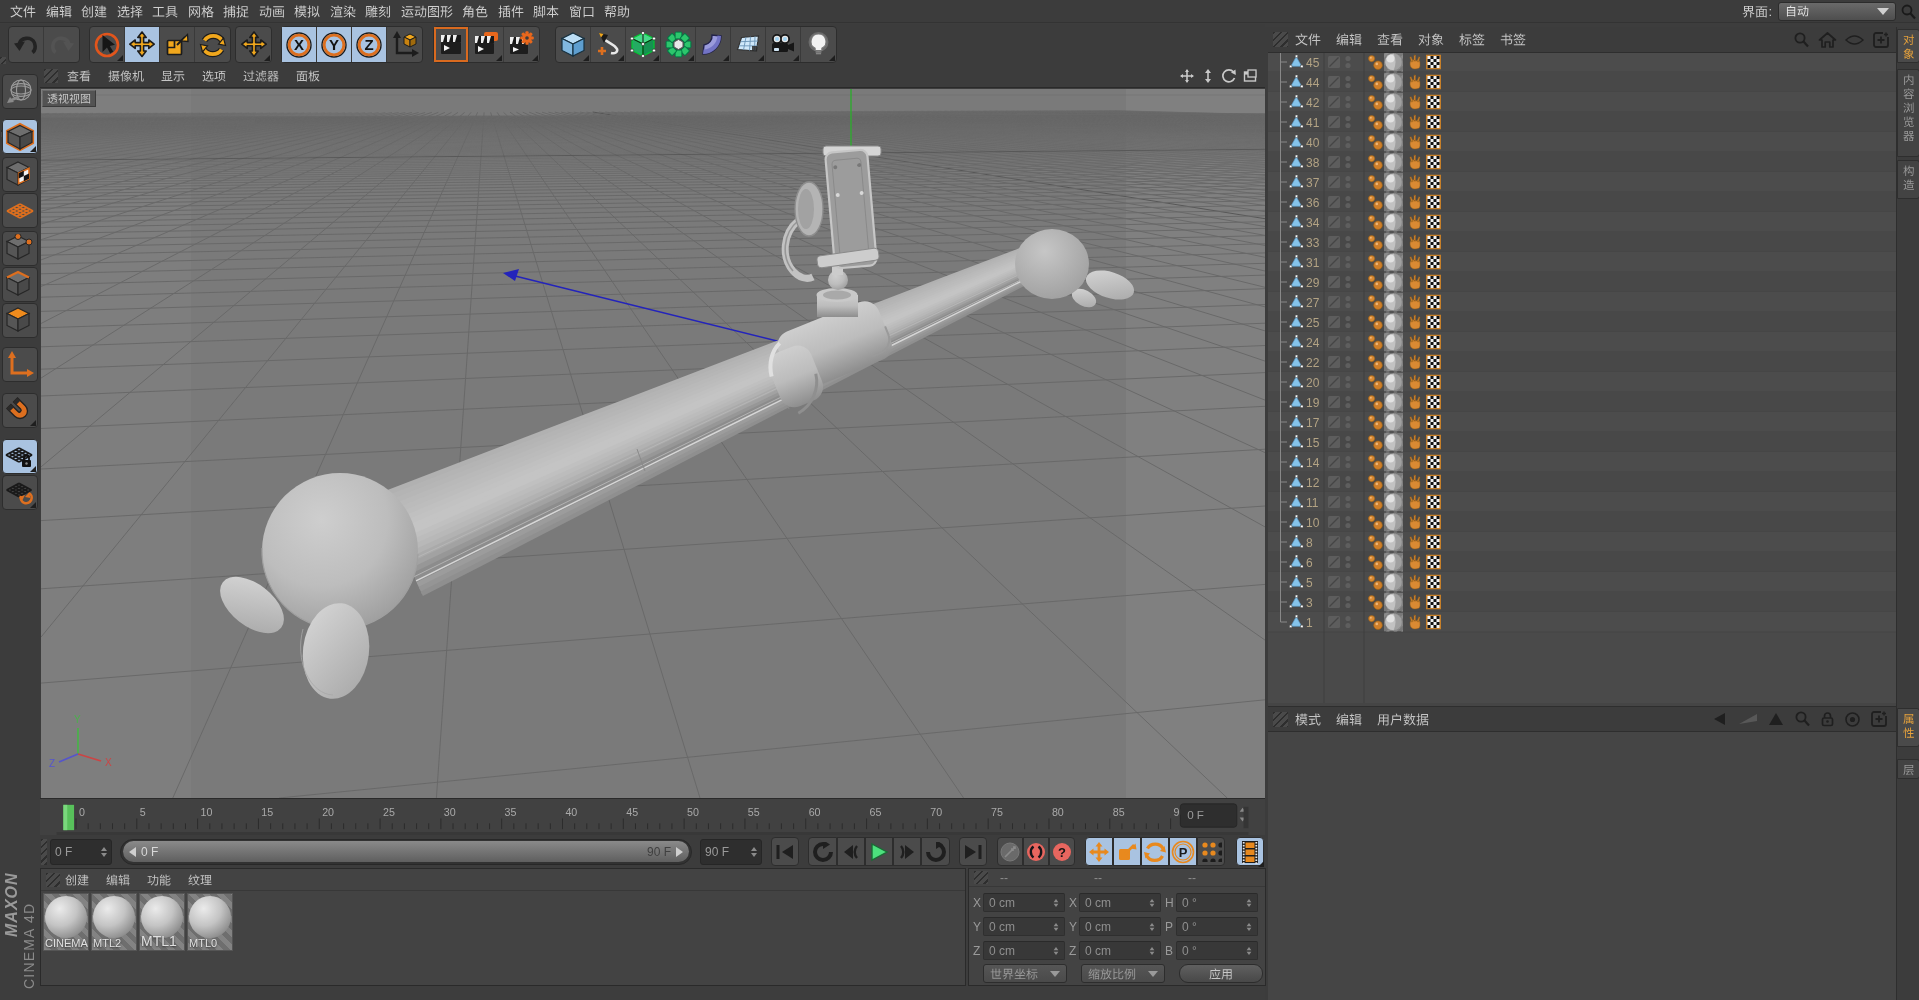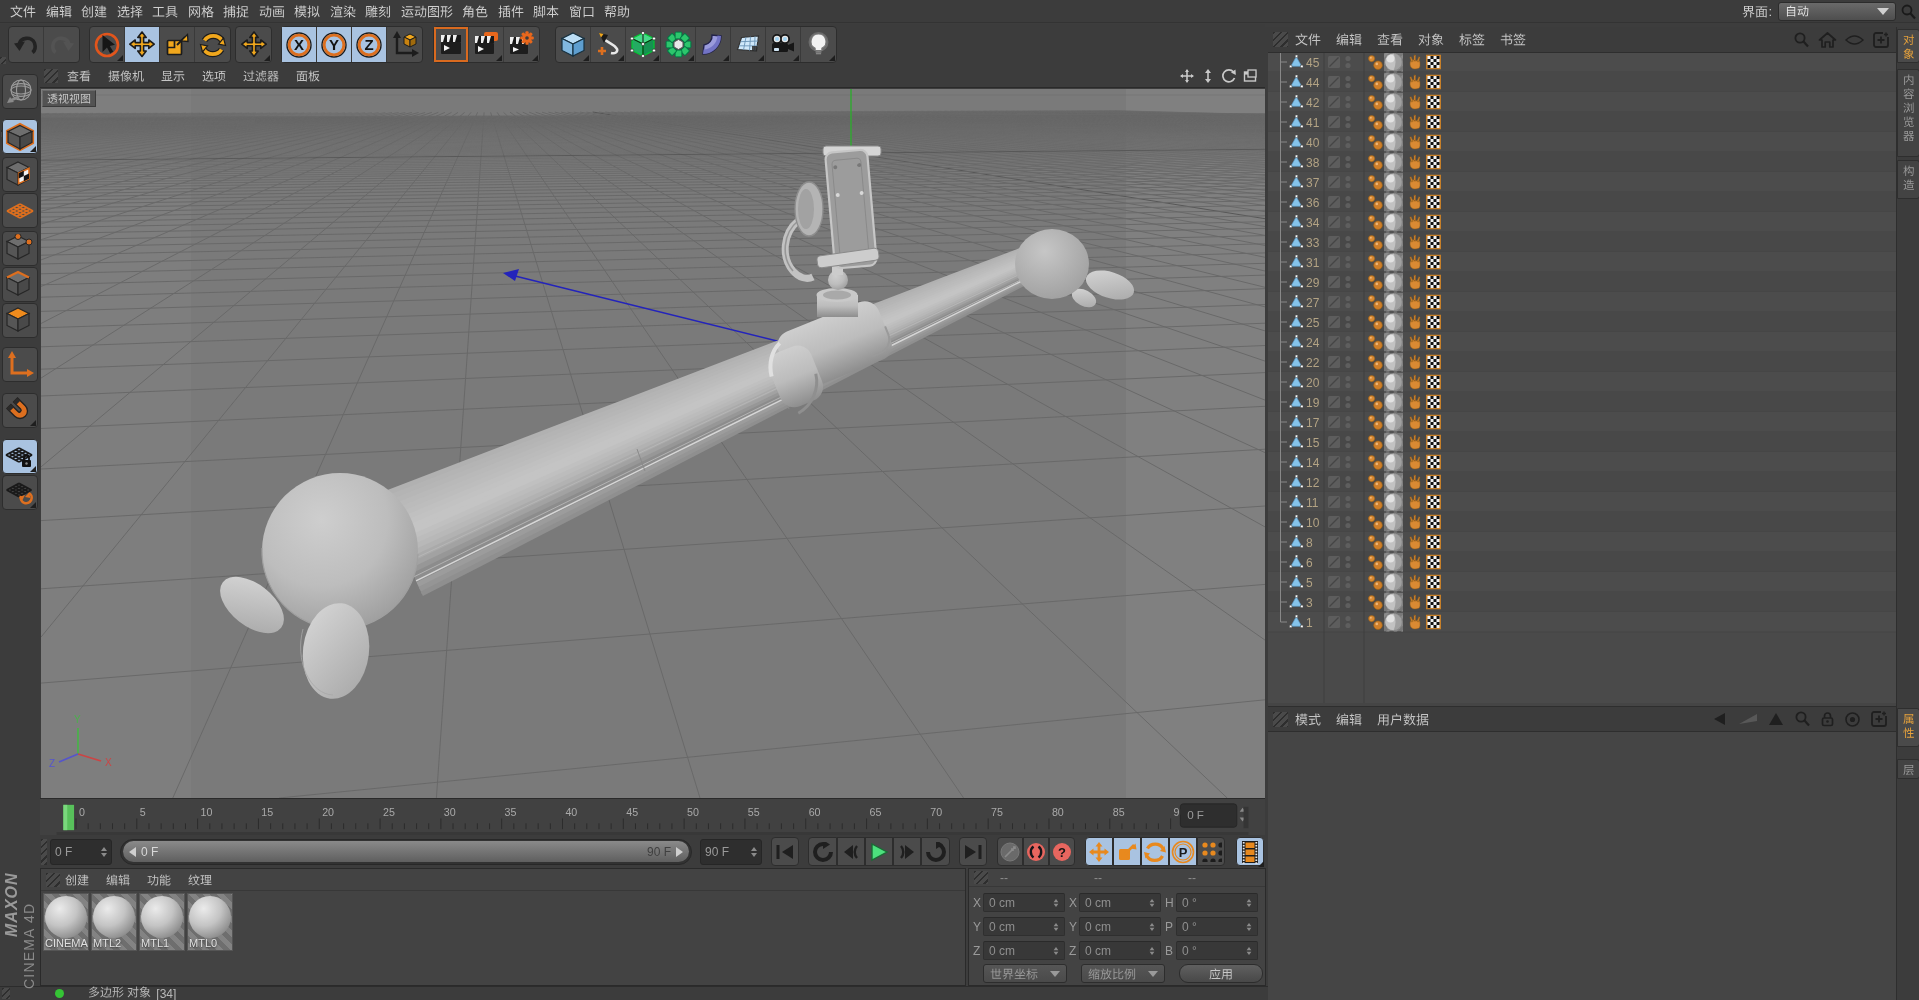--- a/index.html
+++ b/index.html
@@ -1522,21 +1522,21 @@
         <svg width="44" height="44" style="position:absolute;left:0;top:1px">
           <defs>
             <radialGradient id="mg2" cx="0.35" cy="0.3" r="0.75">
               <stop offset="0" stop-color="#ebebeb"></stop>
               <stop offset="0.55" stop-color="#c4c4c4"></stop>
               <stop offset="1" stop-color="#8c8c8c"></stop>
             </radialGradient>
           </defs>
           <circle cx="22" cy="22" r="21" fill="url(#mg2)"></circle>
         </svg>
-        <div class="abs" style="left:1px;bottom:1px;font-size:11px;color:#e0e0e0;text-shadow:0 1px 2px #333">MTL1</div>
+        <div class="abs" style="left:1px;bottom:1px;font-size:14px;color:#e0e0e0;text-shadow:0 1px 2px #333">MTL1</div>
       </div>
       <div class="abs" style="left:146px;top:24px;width:46px;height:58px;background:repeating-linear-gradient(45deg,#838383 0 5px,#6e6e6e 5px 10px);border:1px solid #555">
         <svg width="44" height="44" style="position:absolute;left:0;top:1px">
           <defs>
             <radialGradient id="mg3" cx="0.35" cy="0.3" r="0.75">
               <stop offset="0" stop-color="#ebebeb"></stop>
               <stop offset="0.55" stop-color="#c4c4c4"></stop>
               <stop offset="1" stop-color="#8c8c8c"></stop>
             </radialGradient>
           </defs>
@@ -1642,43 +1642,20 @@
           <span class="zh">
             <svg viewBox="0 0 1000 1000" width="12" height="12" style="display: inline-block; vertical-align: -0.13em;">
               <use href="#g5e94" fill="currentColor"></use>
             </svg>
             <svg viewBox="0 0 1000 1000" width="12" height="12" style="display: inline-block; vertical-align: -0.13em;">
               <use href="#g7528" fill="currentColor"></use>
             </svg>
           </span>
         </div>
       </div>
-    </div>
-    <div id="statusbar" class="abs">
-      <div class="grip" style="width:8px;height:11px;margin-left:2px"></div>
-      <span style="width:9px;height:9px;border-radius:50%;background:#35c435;margin-left:45px"></span>
-      <span class="zh" style="margin-left:24px">
-        <svg viewBox="0 0 1000 1000" width="12" height="12" style="display: inline-block; vertical-align: -0.13em;">
-          <use href="#g591a" fill="currentColor"></use>
-        </svg>
-        <svg viewBox="0 0 1000 1000" width="12" height="12" style="display: inline-block; vertical-align: -0.13em;">
-          <use href="#g8fb9" fill="currentColor"></use>
-        </svg>
-        <svg viewBox="0 0 1000 1000" width="12" height="12" style="display: inline-block; vertical-align: -0.13em;">
-          <use href="#g5f62" fill="currentColor"></use>
-        </svg>
-        <span>&nbsp;</span>
-        <svg viewBox="0 0 1000 1000" width="12" height="12" style="display: inline-block; vertical-align: -0.13em;">
-          <use href="#g5bf9" fill="currentColor"></use>
-        </svg>
-        <svg viewBox="0 0 1000 1000" width="12" height="12" style="display: inline-block; vertical-align: -0.13em;">
-          <use href="#g8c61" fill="currentColor"></use>
-        </svg>
-      </span>
-      <span style="margin-left:5px;color:#b9b9b9"> [34]</span>
     </div>
     <div class="abs" style="left:3px;top:937px;transform:rotate(-90deg);transform-origin:0 0;font-size:16px;font-weight:bold;font-style:italic;color:#9a9a9a;letter-spacing:1px;white-space:nowrap">MAXON</div>
     <div class="abs" style="left:21px;top:989px;transform:rotate(-90deg);transform-origin:0 0;font-size:14px;color:#8a8a8a;letter-spacing:1.2px;white-space:nowrap">CINEMA 4D</div>
     <div id="ompanel" class="abs">
       <div id="ommenu">
         <div class="grip" style="width:15px;height:15px;margin-left:5px"></div>
         <span class="mi zh">
           <svg viewBox="0 0 1000 1000" width="13" height="13" style="display: inline-block; vertical-align: -0.13em;">
             <use href="#g6587" fill="currentColor"></use>
           </svg>

